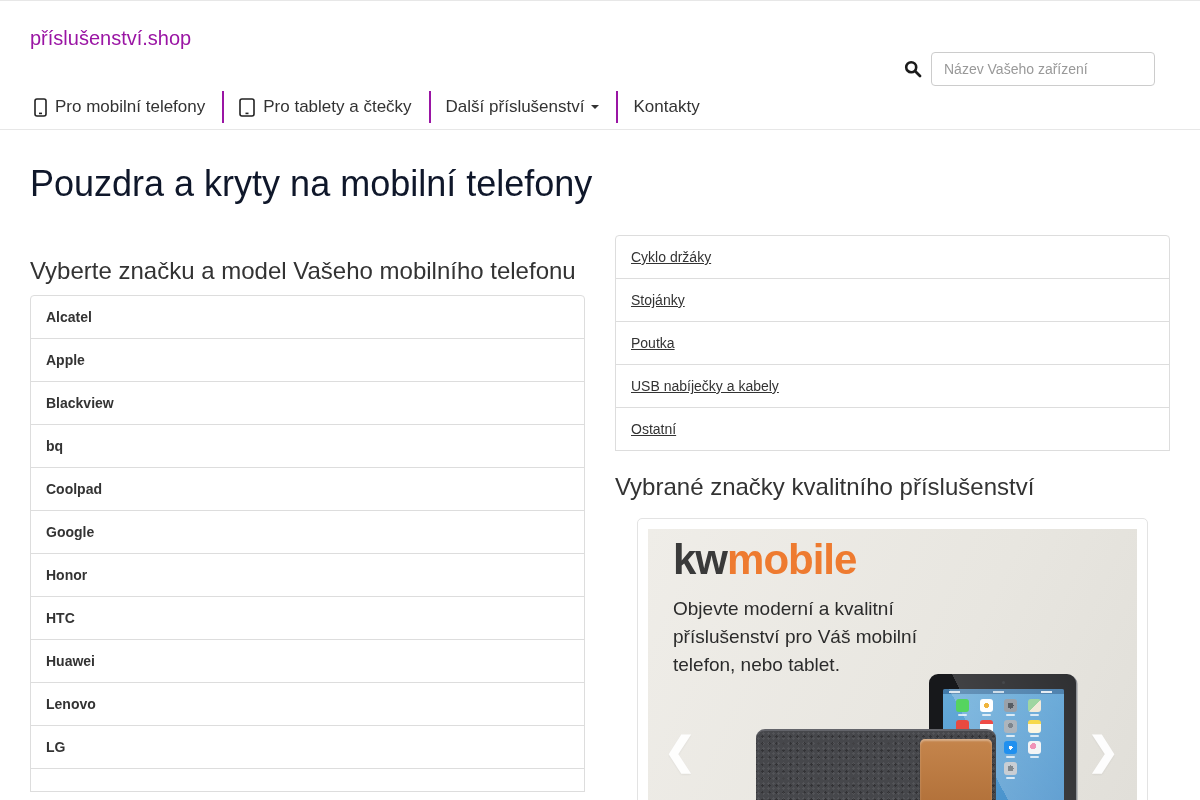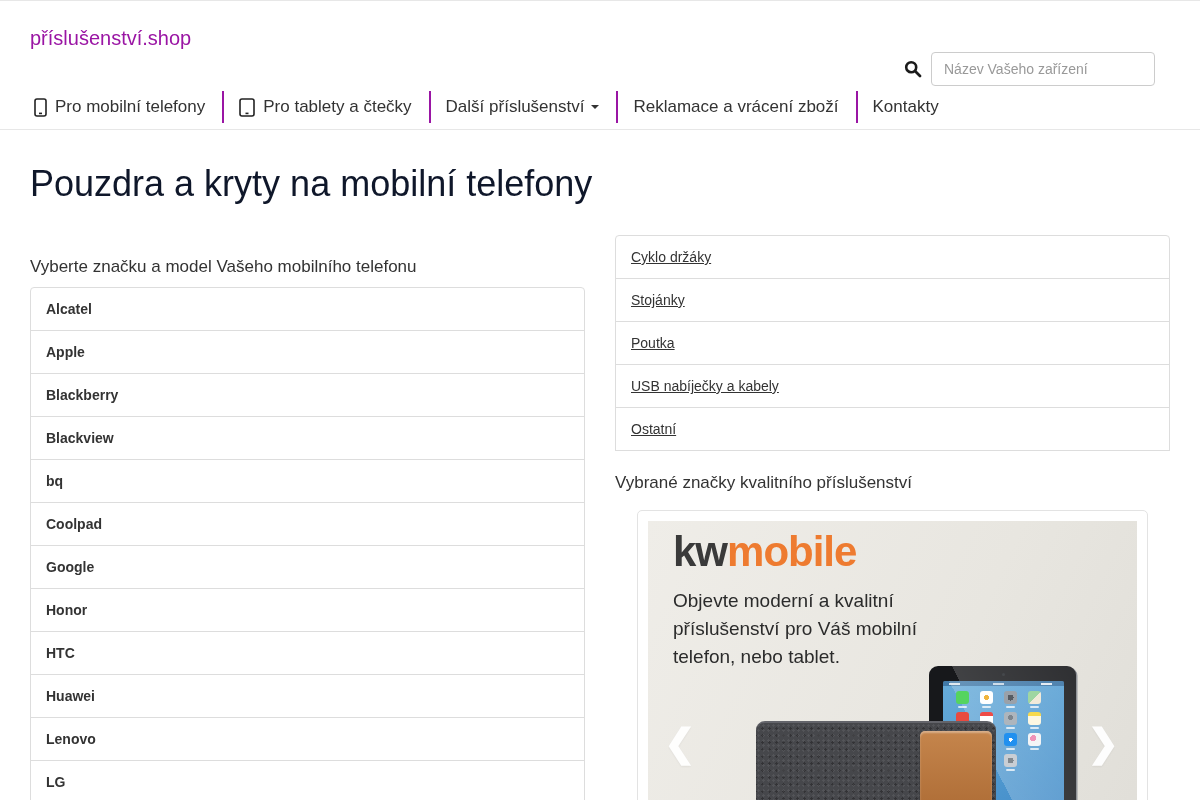--- a/index.html
+++ b/index.html
@@ -49,21 +49,21 @@
     display:inline-block; width:0; height:0; margin-left:7px;
     border-left:4px solid transparent; border-right:4px solid transparent;
     border-top:4px solid #333;
   }
 
   
   .container { width:1140px; margin:0 auto; }
   h1.page-title { margin:33px 0 0; font-size:36px; font-weight:500; color:#0f172a; letter-spacing:0; }
   .row { display:flex; gap:30px; margin-top:30px; }
   .col { width:555px; flex:0 0 555px; }
-  h4.sec { margin:22px 0 10px; font-size:17px; font-weight:500; color:#333; }
+  h4.sec { margin:22px 0 10px; font-size:24px; font-weight:500; color:#333; }
 
   ul.listgroup { list-style:none; margin:0; padding:0; }
   ul.listgroup li {
     border:1px solid #ddd; margin-top:-1px; padding:11px 15px;
     font-size:14px; line-height:20px; background:#fff; color:#333; cursor:pointer;
   }
   ul.listgroup li:first-child { border-radius:4px 4px 0 0; margin-top:0; }
   ul.brands li { font-weight:bold; }
   ul.universal a { color:#333; text-decoration:underline; }
 
@@ -197,40 +197,36 @@
             <line x1="6.5" y1="15.4" x2="9.5" y2="15.4" stroke="#222" stroke-width="1.6"></line>
           </svg>
         </span>
         <span>Pro tablety a čtečky</span>
       </li>
       <li>
         <span>Další příslušenství</span>
         <span class="caret"></span>
       </li>
       <li>
-        <span>Reklamace a vrácení zboží</span>
-      </li>
-      <li>
         <span>Kontakty</span>
       </li>
     </ul>
   </div>
 </header>
 
 <main class="container">
   <h1 class="page-title">Pouzdra a kryty na mobilní telefony</h1>
 
   <div class="row">
 
     <div class="col">
       <h4 class="sec">Vyberte značku a model Vašeho mobilního telefonu</h4>
       <ul class="listgroup brands">
         <li><span>Alcatel</span></li>
         <li><span>Apple</span></li>
-        <li><span>Blackberry</span></li>
         <li><span>Blackview</span></li>
         <li><span>bq</span></li>
         <li><span>Coolpad</span></li>
         <li><span>Google</span></li>
         <li><span>Honor</span></li>
         <li><span>HTC</span></li>
         <li><span>Huawei</span></li>
         <li><span>Lenovo</span></li>
         <li><span>LG</span></li>
         <li></li>

